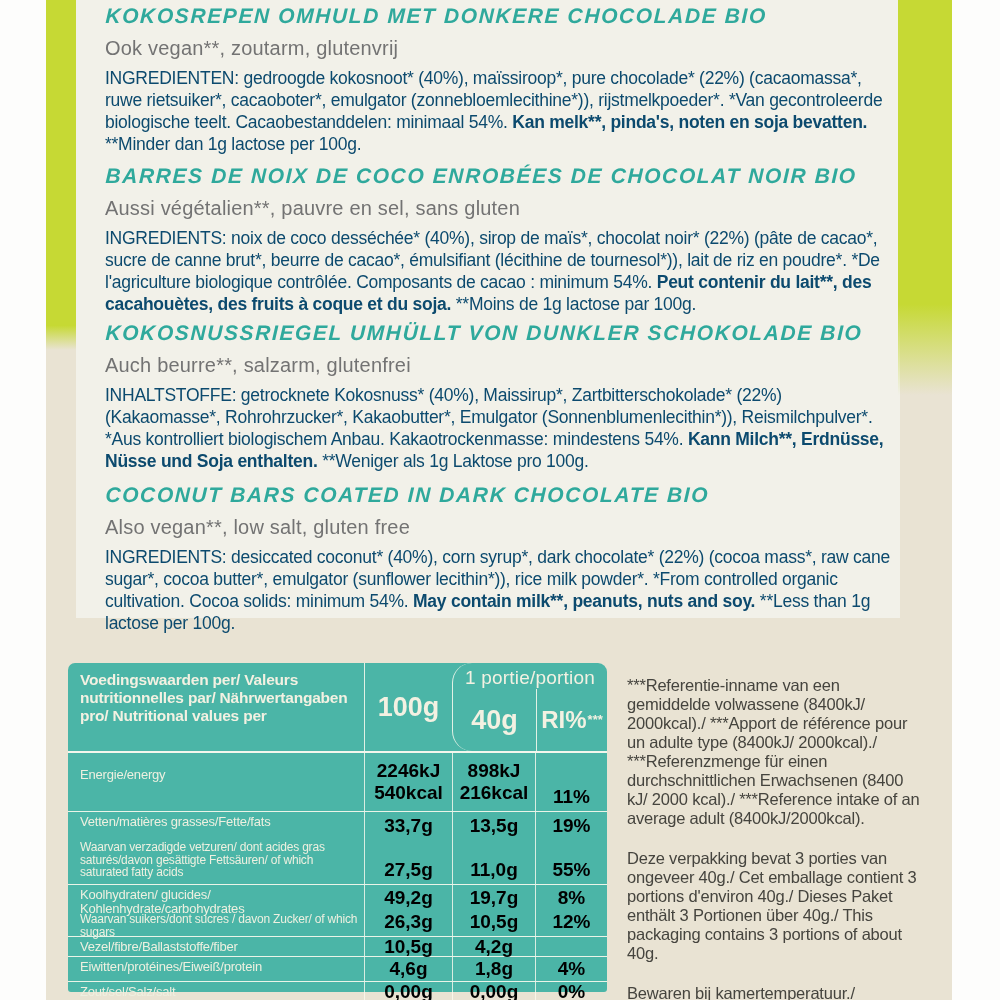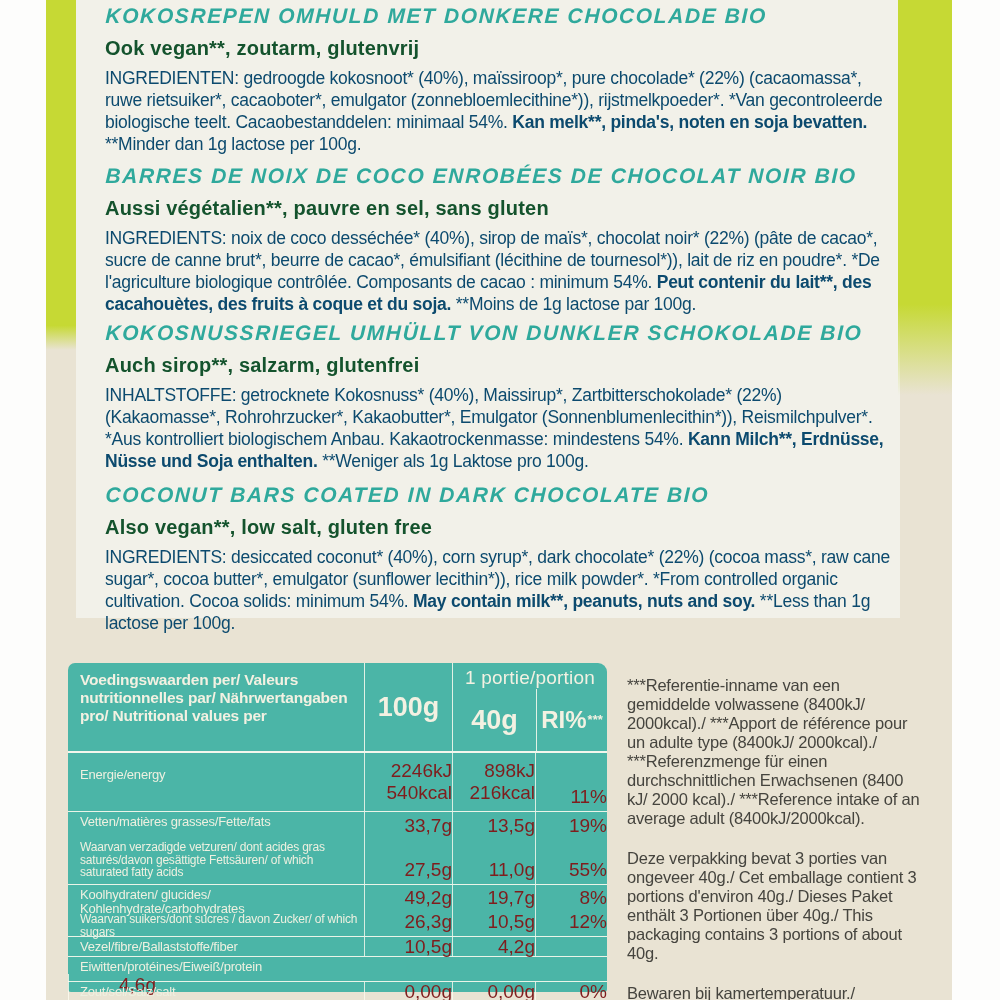--- a/index.html
+++ b/index.html
@@ -21,72 +21,72 @@
     background:linear-gradient(to bottom,#c6d934 0 77%,rgba(198,217,52,0));}
 
   
   .lang{position:absolute;left:105px;width:794px;}
   .brush{
     margin:0 0 9px 0;
     font-size:21px;font-weight:700;font-style:oblique;
     letter-spacing:1.6px;color:#2fa99c;
     transform:skewX(-2deg);transform-origin:left bottom;
   }
-  .sub{margin:0 0 7px 0;font-size:20px;font-weight:700;color:#14532d;letter-spacing:.2px;}
+  .sub{margin:0 0 7px 0;font-size:20px;font-weight:400;color:#737373;letter-spacing:.2px;}
   .bodytext{margin:0;font-size:17.5px;line-height:22px;color:#0c4a6e;letter-spacing:-.25px;}
   .bodytext .b{font-weight:700;}
 
   
   .nutri{
     position:absolute;left:68px;top:663px;width:539px;height:329px;
     background:#4bb5a7;color:#f3f1e2;border-radius:7px 9px 3px 3px;
     box-sizing:border-box;
   }
   .n-head{display:flex;height:88px;}
   .n-label-h{
     width:296px;box-sizing:border-box;padding:8px 4px 0 12px;
     font-size:15.5px;font-weight:700;line-height:18px;letter-spacing:-.2px;
   }
   .n-c1h{
     width:88px;box-sizing:border-box;border-left:1px solid rgba(252,251,240,.85);
     display:flex;align-items:center;justify-content:center;
     font-size:27px;font-weight:700;
   }
   .n-group{flex:1;box-sizing:border-box;border-left:1px solid rgba(252,251,240,.85);
-    display:flex;flex-direction:column;}
+    display:flex;flex-direction:column;border-radius:20px;}
   .n-portion{height:26px;display:flex;align-items:flex-end;justify-content:center;
     font-size:19px;font-weight:400;letter-spacing:.2px;}
   .n-gcols{flex:1;display:flex;}
   .n-c2h{width:83px;display:flex;align-items:center;justify-content:center;
     font-size:27px;font-weight:700;}
   .n-c3h{flex:1;border-left:1px solid rgba(252,251,240,.85);
     display:flex;align-items:center;justify-content:center;
     font-size:24px;font-weight:700;}
   .supstars{font-size:13px;vertical-align:super;line-height:0;margin-left:1px;}
 
   .n-row{display:flex;box-sizing:border-box;}
   .sep{border-top:1px solid rgba(252,251,240,.9);}
   .sep-thick{border-top:2px solid rgba(252,251,240,.95);}
   .n-lab{width:296px;box-sizing:border-box;padding:3px 2px 0 12px;
     font-size:13px;line-height:14px;letter-spacing:-.2px;color:#eef0e0;}
   .n-lab.small{font-size:12px;line-height:12.5px;}
   .n-v,.n-ri{box-sizing:border-box;border-left:1px solid rgba(252,251,240,.8);
-    text-align:right;font-size:19px;font-weight:400;color:#7f1d1d;
+    text-align:center;font-size:19px;font-weight:700;color:#000000;
     display:flex;flex-direction:column;justify-content:center;}
   .n-v{width:88px;}
   .n-v2{width:83px;}
   .n-ri{flex:1;}
   .bottom-align{justify-content:flex-end;padding-bottom:3px;}
   .r-energy{height:60px;}
   .r-fat{height:28px;}
   .r-sat{height:45px;}
   .r-carb{height:27px;}
   .r-sug{height:25px;}
   .r-fib{height:20px;}
-  .r-pro{height:25px;flex-direction:column;}
+  .r-pro{height:25px;}
   .r-salt{height:25px;}
   .r-energy .n-lab{padding-top:15px;}
   .r-sat .n-lab,.r-sug .n-lab{padding-top:2px;}
 
   
   .notes{position:absolute;left:627px;top:676px;width:296px;
     font-size:16.5px;line-height:19px;color:#45443e;letter-spacing:-.2px;}
   .notes p{margin:0 0 21px 0;}
   .notes p:last-child{margin-bottom:0;}
 </style>
@@ -106,21 +106,21 @@
   </section>
 
   <section class="lang" style="top:164px;">
     <h2 class="brush">BARRES DE NOIX DE COCO ENROBÉES DE CHOCOLAT NOIR BIO</h2>
     <h3 class="sub">Aussi végétalien**, pauvre en sel, sans gluten</h3>
     <p class="bodytext"><span>INGREDIENTS: noix de coco desséchée* (40%), sirop de maïs*, chocolat noir* (22%) (pâte de cacao*, sucre de canne brut*, beurre de cacao*, émulsifiant (lécithine de tournesol*)), lait de riz en poudre*. *De l'agriculture biologique contrôlée. Composants de cacao : minimum 54%. </span><span class="b">Peut contenir du lait**, des cacahouètes, des fruits à coque et du soja.</span><span> **Moins de 1g lactose par 100g.</span></p>
   </section>
 
   <section class="lang" style="top:321px;">
     <h2 class="brush">KOKOSNUSSRIEGEL UMHÜLLT VON DUNKLER SCHOKOLADE BIO</h2>
-    <h3 class="sub">Auch sirop**, salzarm, glutenfrei</h3>
+    <h3 class="sub">Auch beurre**, salzarm, glutenfrei</h3>
     <p class="bodytext"><span>INHALTSTOFFE: getrocknete Kokosnuss* (40%), Maissirup*, Zartbitterschokolade* (22%) (Kakaomasse*, Rohrohrzucker*, Kakaobutter*, Emulgator (Sonnenblumenlecithin*)), Reismilchpulver*. *Aus kontrolliert biologischem Anbau. Kakaotrockenmasse: mindestens 54%. </span><span class="b">Kann Milch**, Erdnüsse, Nüsse und Soja enthalten.</span><span> **Weniger als 1g Laktose pro 100g.</span></p>
   </section>
 
   <section class="lang" style="top:483px;">
     <h2 class="brush">COCONUT BARS COATED IN DARK CHOCOLATE BIO</h2>
     <h3 class="sub">Also vegan**, low salt, gluten free</h3>
     <p class="bodytext"><span>INGREDIENTS: desiccated coconut* (40%), corn syrup*, dark chocolate* (22%) (cocoa mass*, raw cane sugar*, cocoa butter*, emulgator (sunflower lecithin*)), rice milk powder*. *From controlled organic cultivation. Cocoa solids: minimum 54%. </span><span class="b">May contain milk**, peanuts, nuts and soy.</span><span> **Less than 1g lactose per 100g.</span></p>
   </section>
 
   <div class="nutri">

